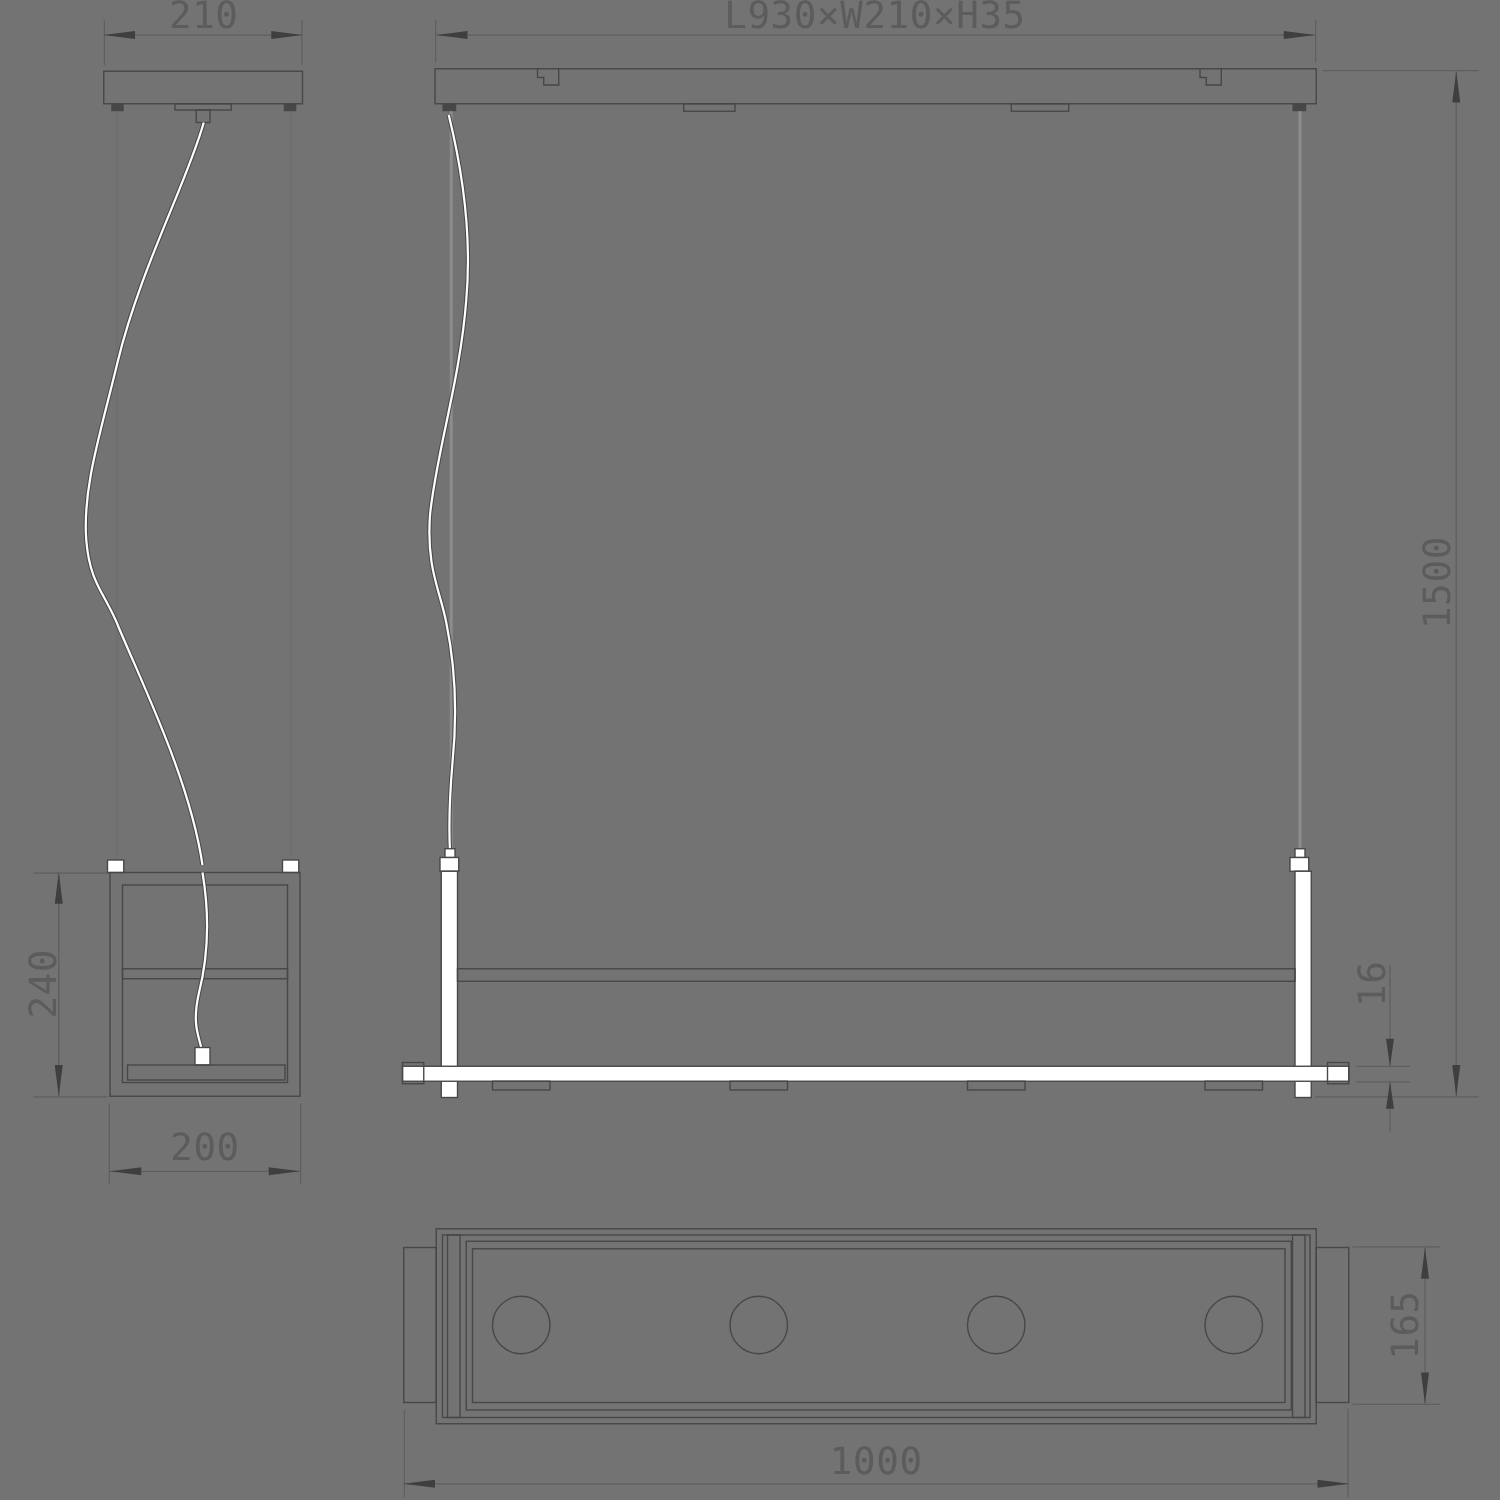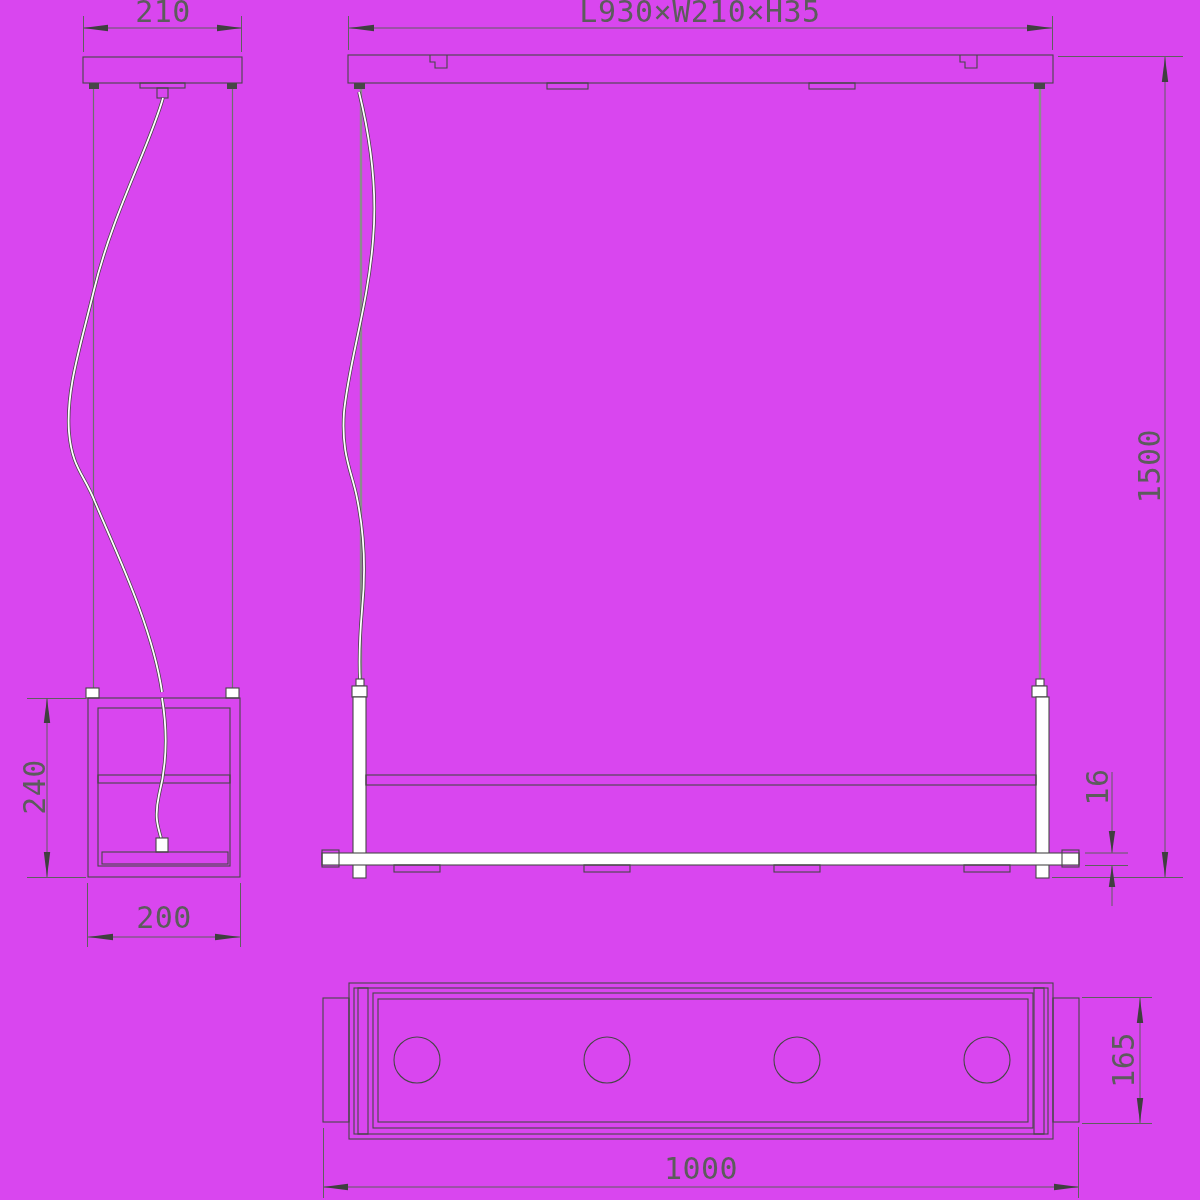--- a/index.html
+++ b/index.html
@@ -1,16 +1,16 @@
 <!DOCTYPE html>
 <html><head>
 <meta charset="utf-8">
 <style>
   html,body{margin:0;padding:0;background:#ffffff;}
-  .stage{position:relative;width:1200px;height:1200px;background:#d946ef;overflow:hidden;}
+  .stage{position:relative;width:1200px;height:1200px;background:#737373;overflow:hidden;}
   svg{display:block;}
   .ln{fill:none;stroke:#474747;stroke-width:1.1;}
   .lnf{fill:#ffffff;stroke:#474747;stroke-width:1.1;}
   .fillk{fill:#474747;stroke:none;}
   .dim{fill:none;stroke:#5f5f5f;stroke-width:1;}
   .arr{fill:#3f3f3f;stroke:none;}
   .dimtxt{font-family:"DejaVu Sans Mono","Liberation Mono",monospace;font-size:30px;fill:#5c5c5c;letter-spacing:0.5px;}
   .cable{fill:none;stroke:#8c8c8c;stroke-width:2.4;}
   .wire{fill:none;stroke:#6e6e6e;stroke-width:1.2;}
   .cordA{fill:none;stroke:#474747;stroke-width:3.4;}

